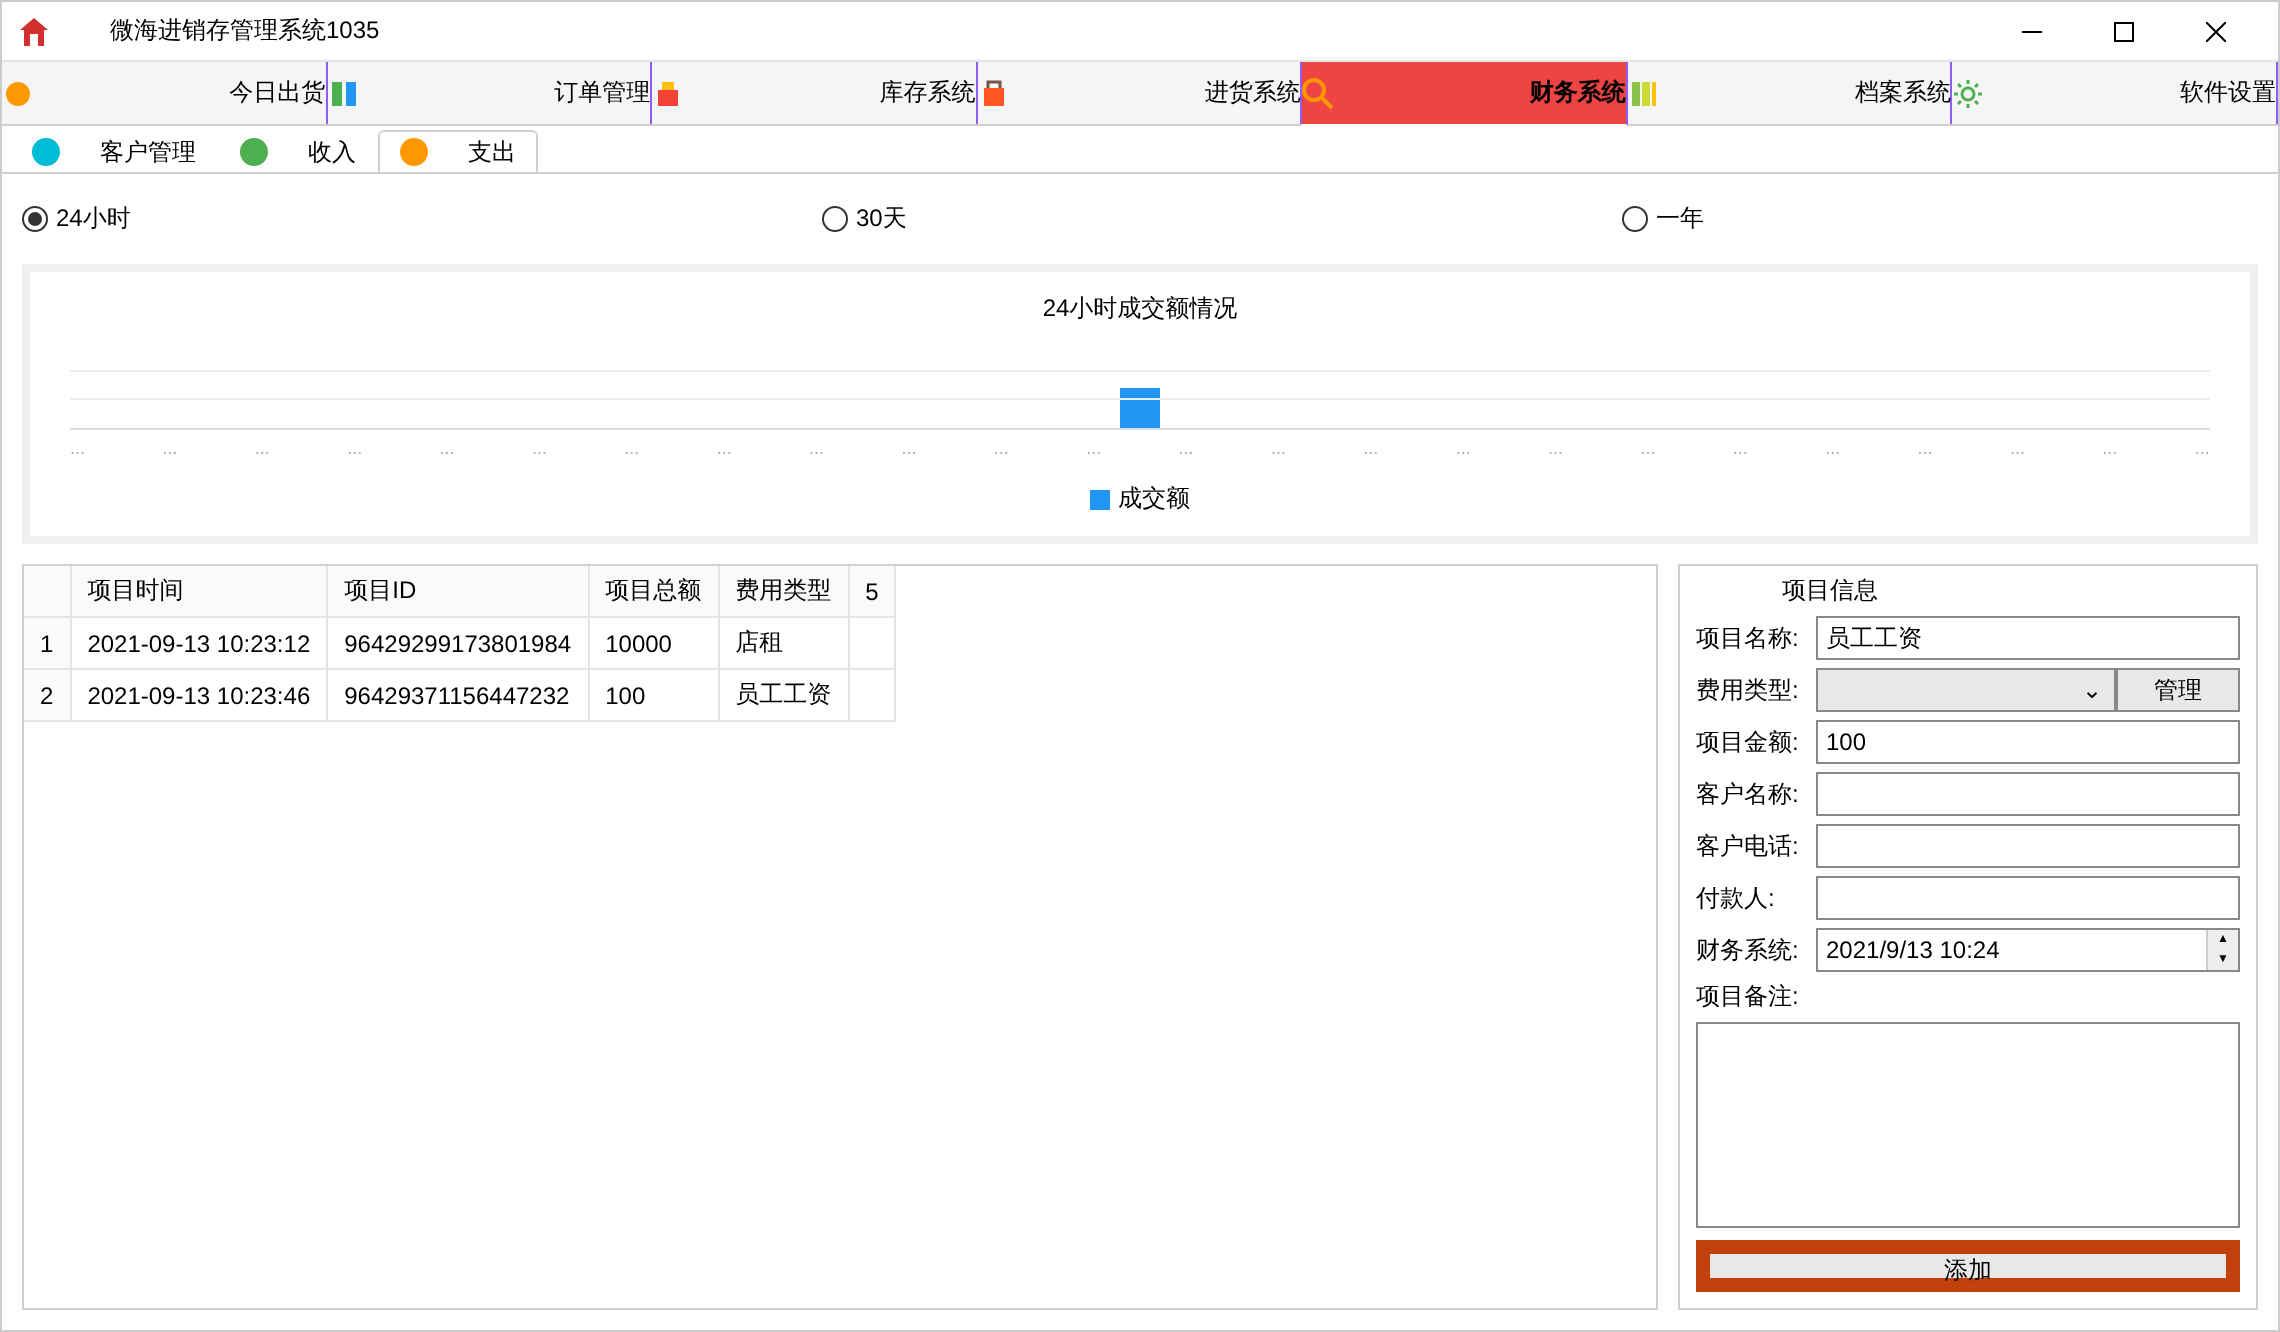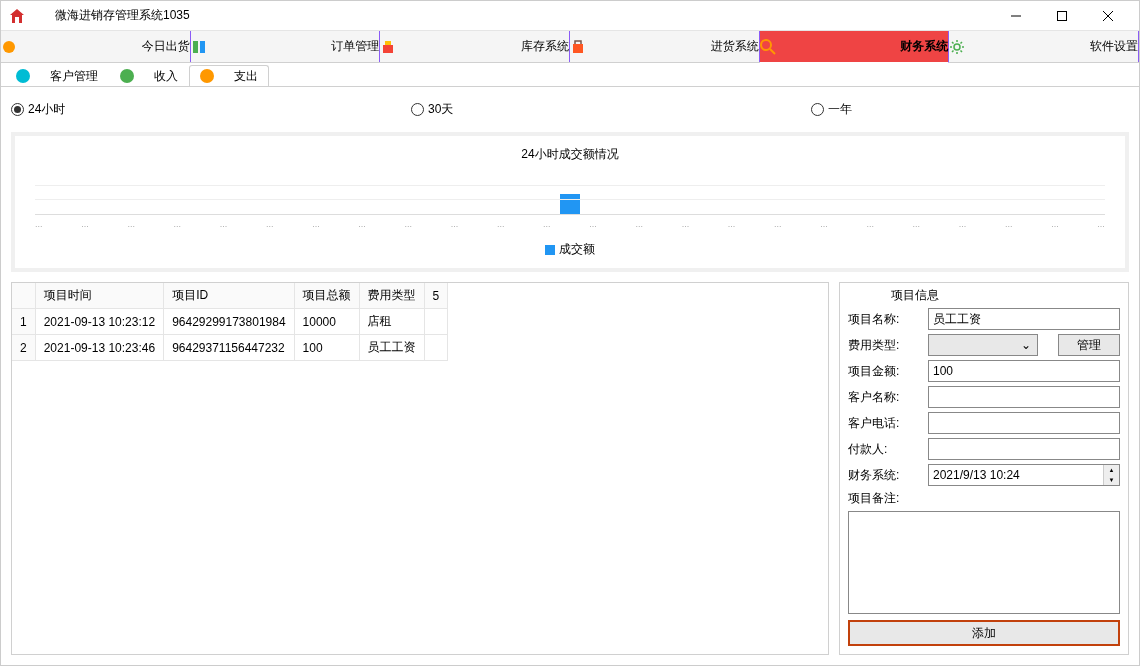--- a/index.html
+++ b/index.html
@@ -43,27 +43,27 @@
     
     .bottom-split { flex: 1; display: flex; gap: 10px; }
     .table-area { flex: 1; border: 1px solid #d0d0d0; overflow: auto; }
     table { border-collapse: collapse; }
     th, td { border-right: 1px solid #e5e5e5; border-bottom: 1px solid #e5e5e5; padding: 4px 8px; text-align: left; font-size: 12px; font-weight: normal; white-space: nowrap; }
     th { background: #fafafa; }
     td.rownum { text-align: center; background: #fafafa; width: 22px; }
     
     .form-area { width: 290px; border: 1px solid #d0d0d0; padding: 4px 8px 8px 8px; display: flex; flex-direction: column; }
     .form-title { font-size: 12px; margin-bottom: 4px; margin-left: 43px; }
-    .form-row { display: flex; align-items: center; margin-bottom: 4px; gap: 20px; }
+    .form-row { display: flex; align-items: center; margin-bottom: 4px; gap: 0; }
     .form-label { width: 60px; font-size: 12px; }
     .form-input { flex: 1; height: 22px; border: 1px solid #888; padding: 0 4px; font-size: 12px; font-family: inherit; }
     .form-select { flex: 1; height: 22px; border: 1px solid #888; background: #e8e8e8; display: flex; align-items: center; justify-content: flex-end; padding: 0 6px; cursor: pointer; }
     .form-btn-small { width: 62px; height: 22px; border: 1px solid #888; background: #e8e8e8; cursor: pointer; font-size: 12px; }
     .form-textarea { flex: 1; border: 1px solid #888; min-height: 70px; resize: none; font-family: inherit; font-size: 12px; padding: 4px; }
-    .form-btn-add { height: 26px; border: 2px solid #c2410c; background: #e8e8e8; cursor: pointer; font-size: 12px; margin-top: 6px; }
+    .form-btn-add { height: 26px; border: 7px solid #c2410c; background: #e8e8e8; cursor: pointer; font-size: 12px; margin-top: 6px; }
     .datetime-wrap { flex: 1; position: relative; }
     .datetime-input { width: 100%; height: 22px; border: 1px solid #888; padding: 0 4px; font-size: 12px; }
     .datetime-arrows { position: absolute; right: 1px; top: 1px; bottom: 1px; width: 16px; display: flex; flex-direction: column; }
     .datetime-arrows span { flex: 1; display: flex; align-items: center; justify-content: center; font-size: 6px; background: #eee; border-left: 1px solid #ccc; cursor: pointer; }
   </style>
 </head>
 <body>
 
 <div class="window">
   <div class="titlebar">
@@ -119,20 +119,28 @@
           <path d="M5 5 L5 2 L11 2 L11 5" fill="none" stroke="#795548" stroke-width="1.5"></path>
         </svg>
         <span>进货系统</span>
       </div>
     <div class="main-tab active">
         <svg class="tab-icon" viewBox="0 0 16 16">
           <circle cx="6" cy="6" r="5" fill="none" stroke="#ff9800" stroke-width="2"></circle>
           <line x1="10" y1="10" x2="15" y2="15" stroke="#ff9800" stroke-width="2"></line>
         </svg>
         <span>财务系统</span>
+      </div>
+    <div class="main-tab">
+        <svg class="tab-icon" viewBox="0 0 16 16">
+          <rect x="2" y="2" width="4" height="12" fill="#8bc34a"></rect>
+          <rect x="7" y="2" width="4" height="12" fill="#cddc39"></rect>
+          <rect x="12" y="2" width="2" height="12" fill="#ffc107"></rect>
+        </svg>
+        <span>档案系统</span>
       </div>
     <div class="main-tab">
         <svg class="tab-icon" viewBox="0 0 16 16">
           <circle cx="8" cy="8" r="3" fill="none" stroke="#4caf50" stroke-width="1.5"></circle>
           <path d="M8 1 L8 3 M8 13 L8 15 M1 8 L3 8 M13 8 L15 8 M3 3 L4.5 4.5 M11.5 11.5 L13 13 M13 3 L11.5 4.5 M4.5 11.5 L3 13" stroke="#4caf50" stroke-width="1.5"></path>
         </svg>
         <span>软件设置</span>
       </div>
   </div>
 

